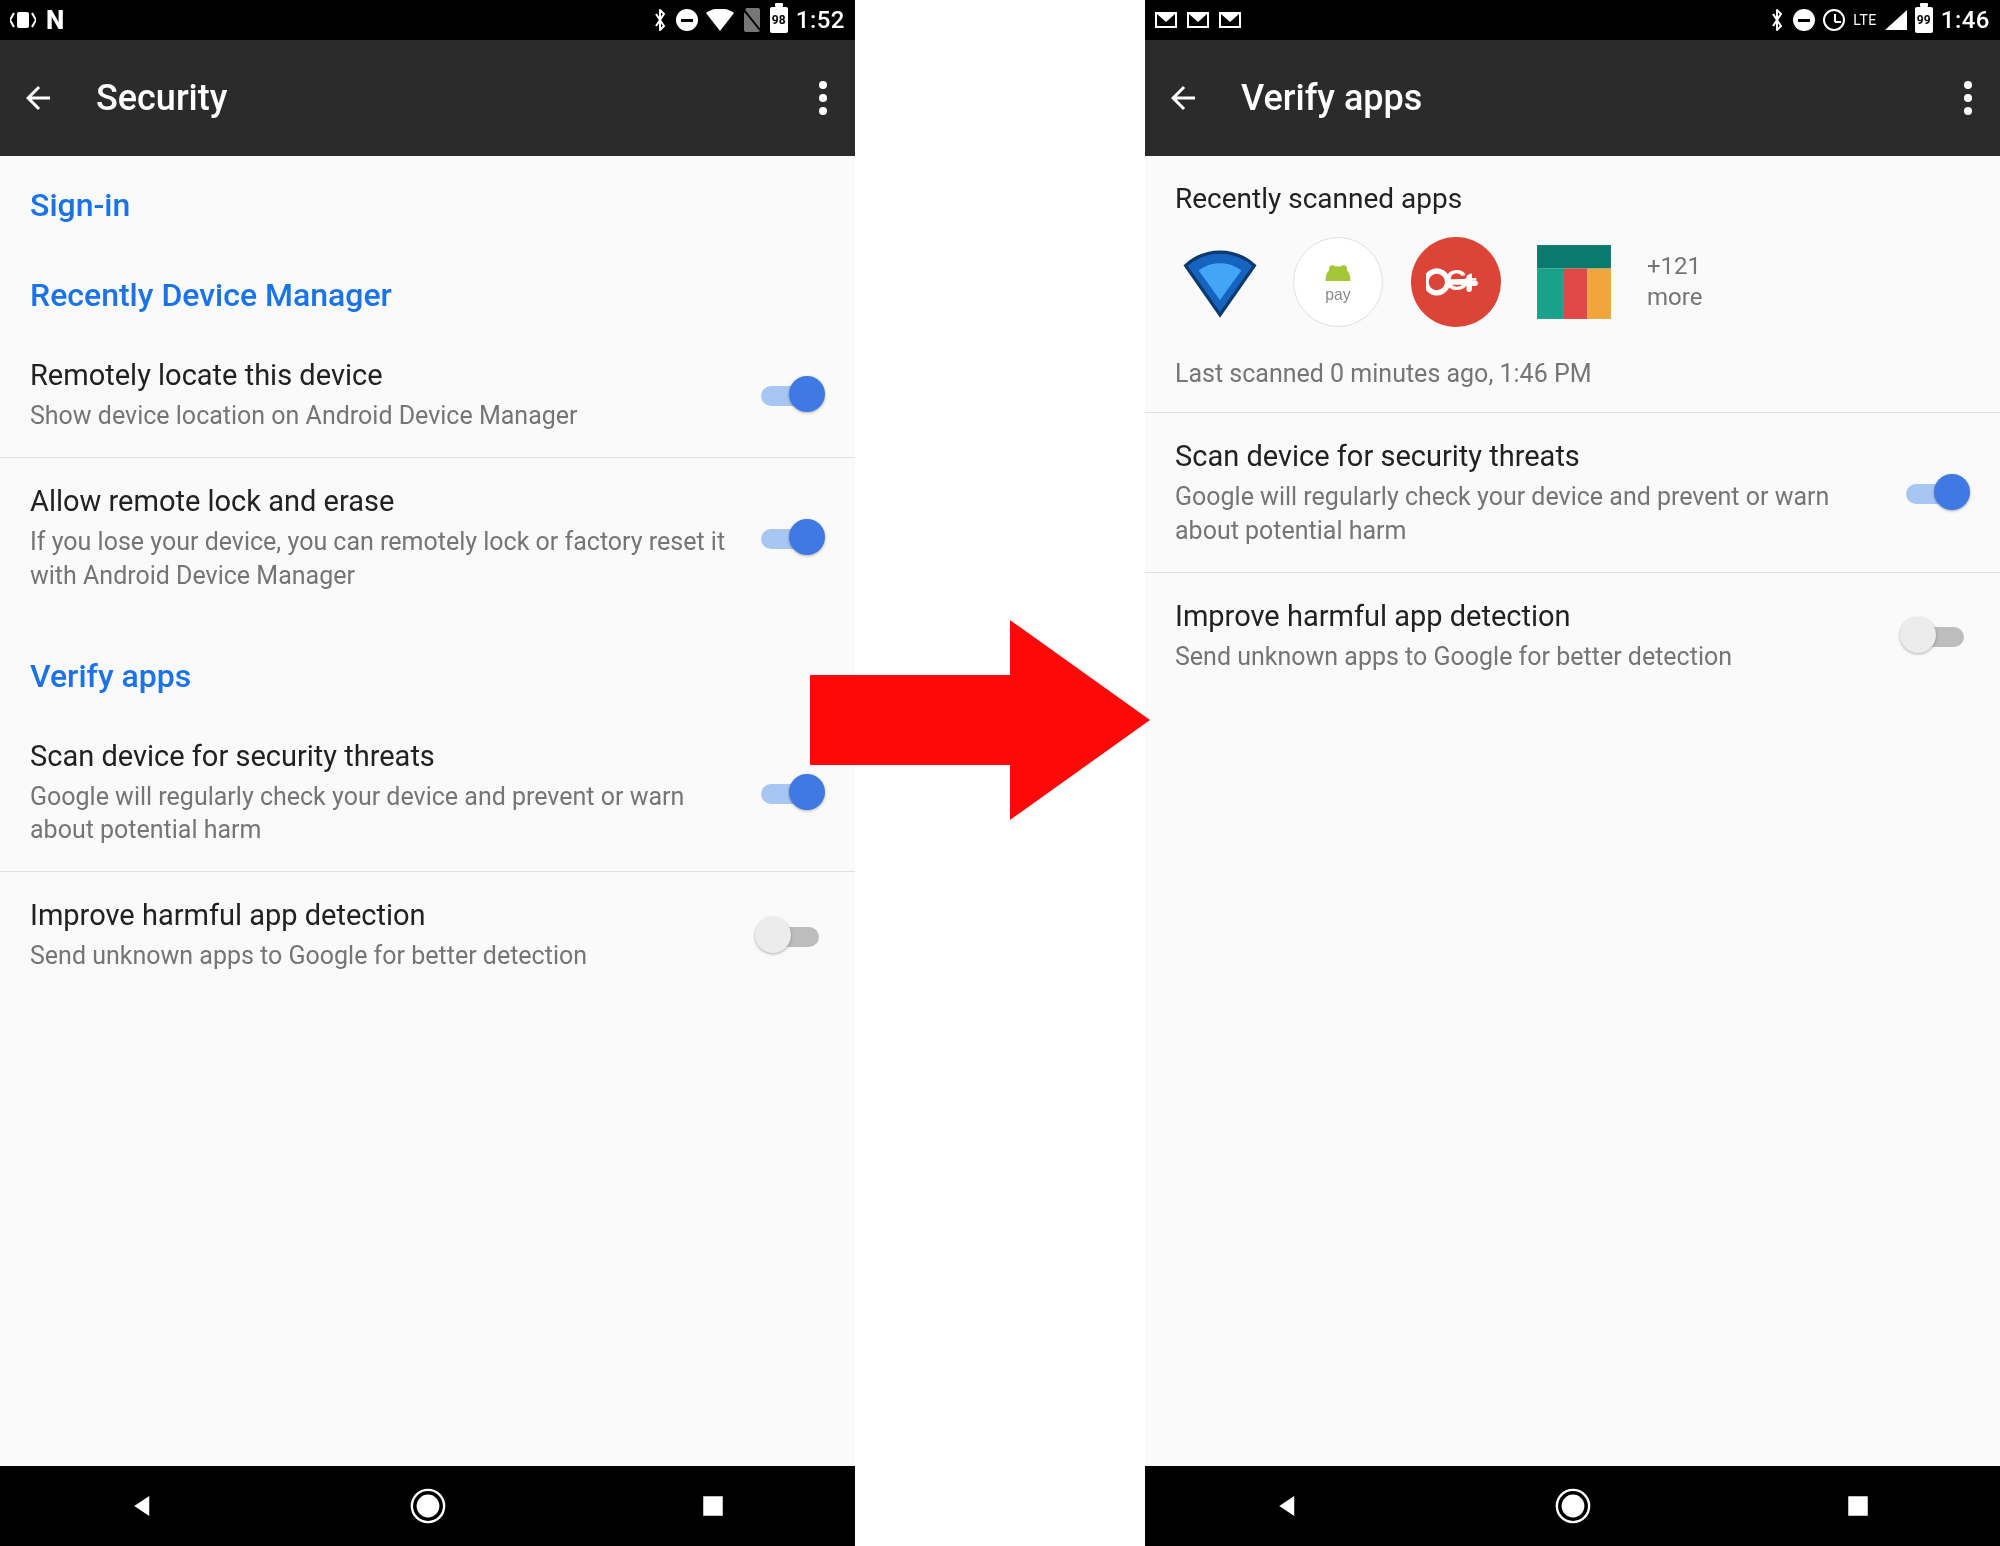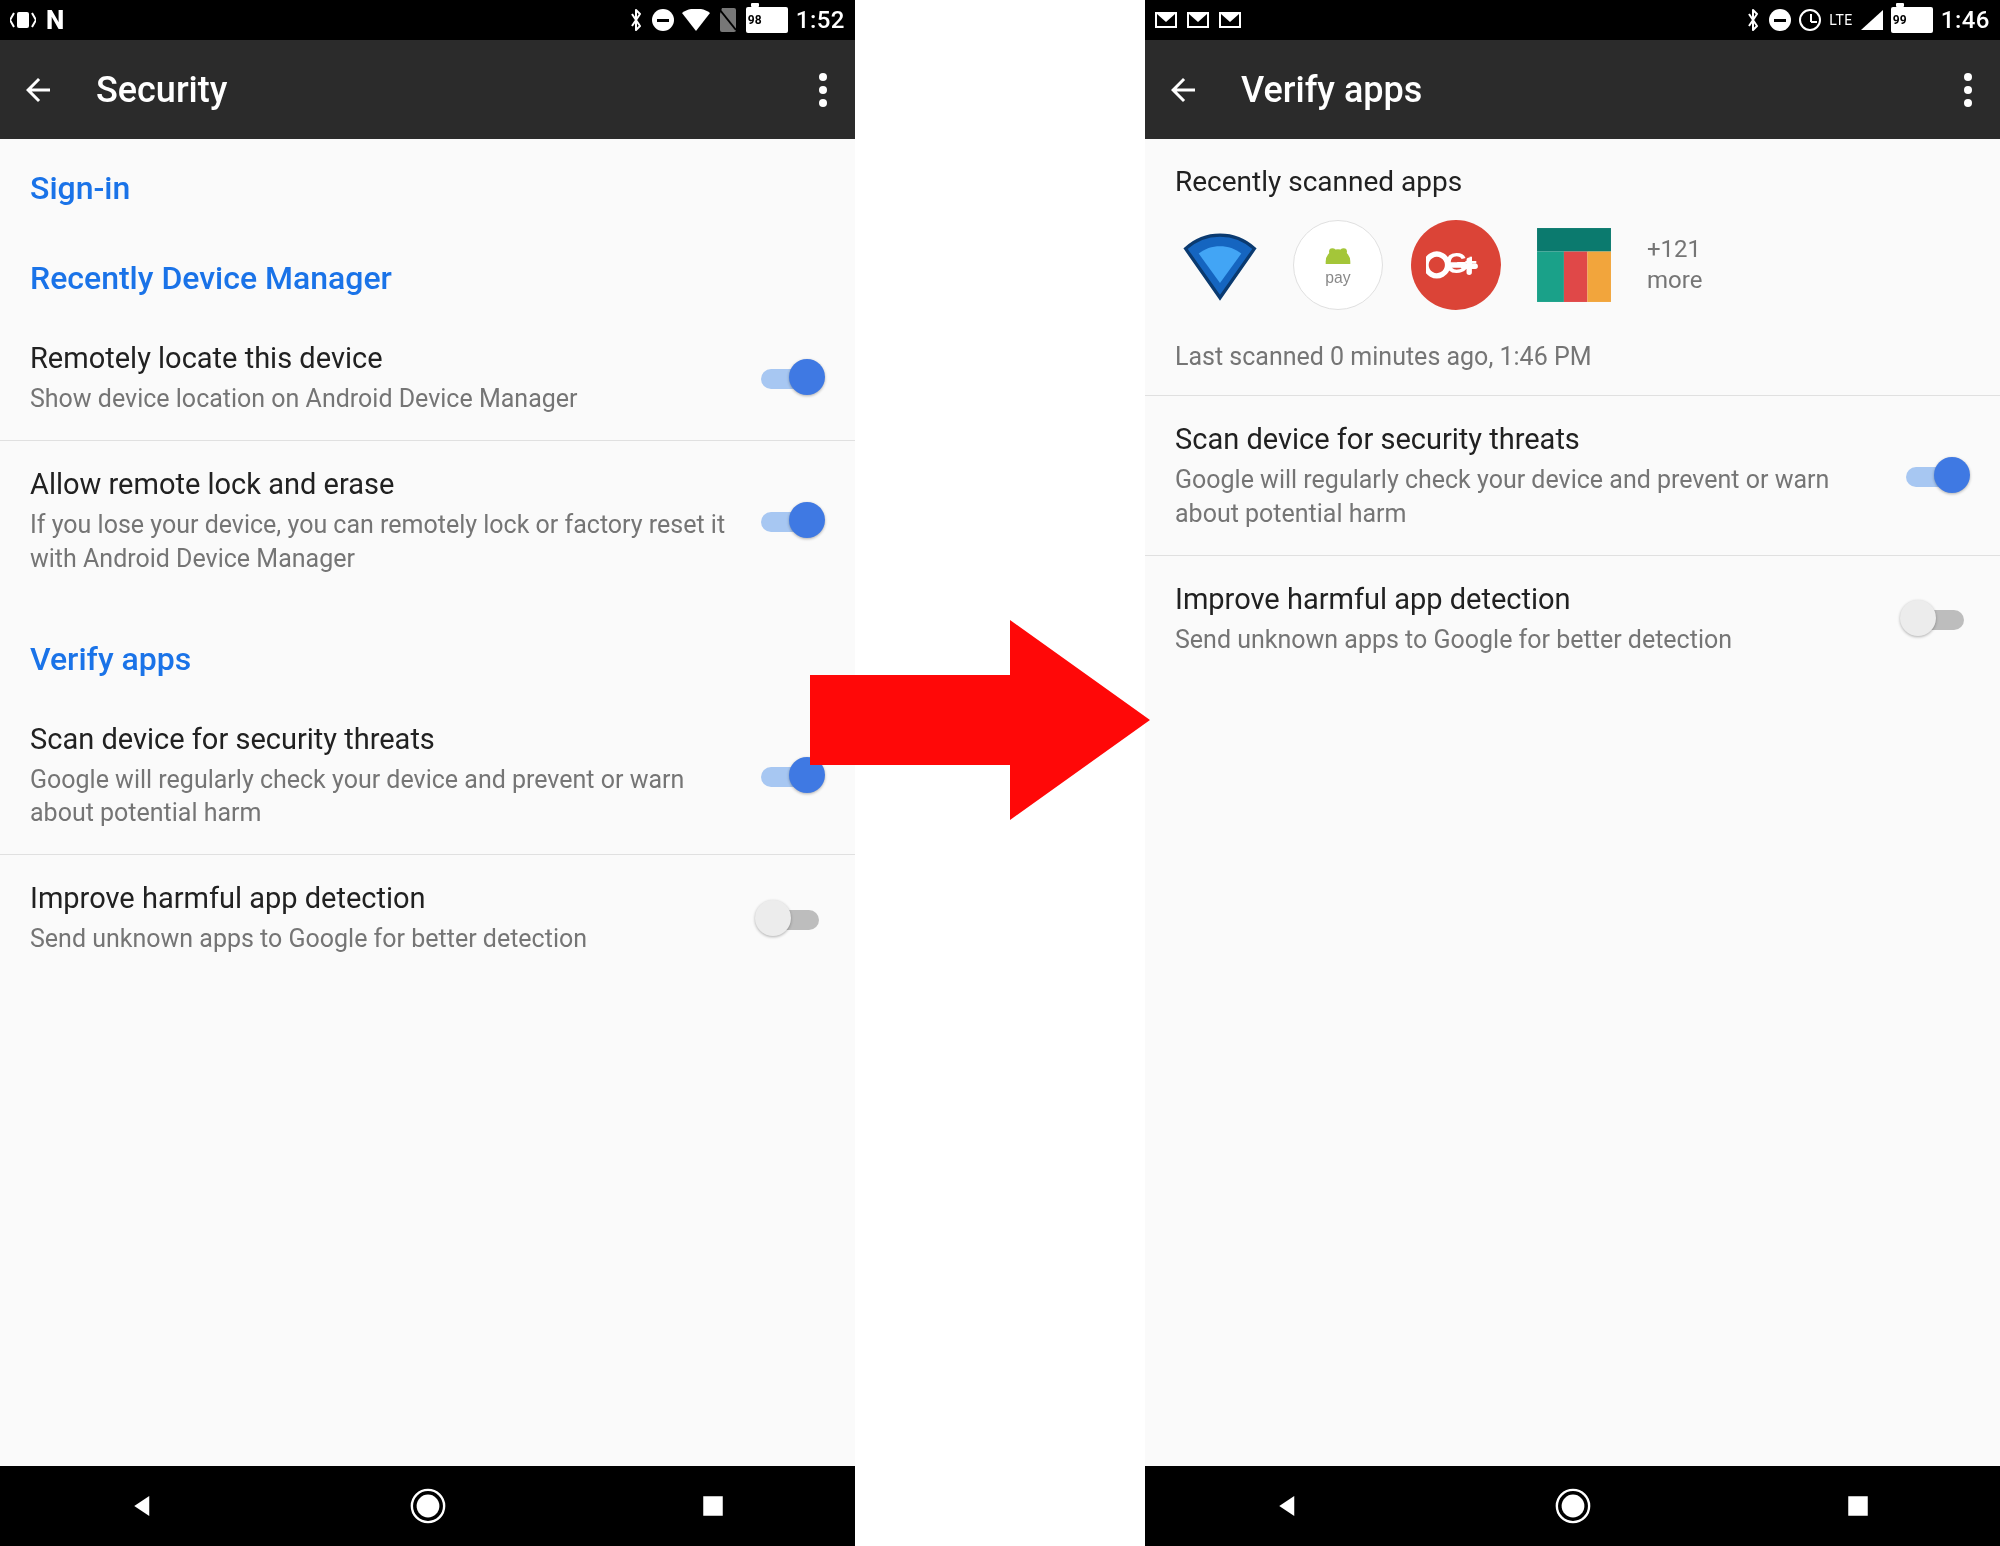--- a/index.html
+++ b/index.html
@@ -37,21 +37,21 @@
   .status-left { display:flex; align-items:center; gap:10px;}
   .status-spacer { flex: 1; }
   .status-right { display:flex; align-items:center; gap:8px;}
   .status-right span, .status-left span { display:inline-flex; align-items:center; }
   .clock { font-size: 24px; letter-spacing: 0.5px; }
 
   
   .appbar {
     background: #2b2b2b;
     color: #fff;
-    height: 99px;
+    height: 116px;
     display: flex;
     align-items: center;
     padding: 0 20px;
   }
   .appbar .back { width: 36px; height: 36px; margin-right: 40px; }
   .appbar .title { font-size: 36px; font-weight: 500; flex:1; }
   .appbar .more { width: 8px; height: 34px; display:flex; flex-direction:column; justify-content:space-between; margin-right:8px;}
   .appbar .more div { width:8px; height:8px; border-radius:50%; background:#fff; }
 
   
@@ -113,21 +113,21 @@
 
   
   .big-arrow {
     position:absolute;
     left: 810px;
     top: 620px;
     width: 340px;
     height: 200px;
     z-index: 50;
   }
-  .batt { position:relative; width:42px; height:26px; background:#fff; border-radius:2px;}
+  .batt { position:relative; width:18px; height:26px; background:#fff; border-radius:2px;}
   .batt::before{content:"";position:absolute;top:-4px;left:5px;width:8px;height:4px;background:#fff;border-radius:1px;}
   .batt .lvl{position:absolute;bottom:2px;left:2px;right:2px;text-align:center;color:#000;font-size:12px;font-weight:700;line-height:22px;}
   .dnd-circ{width:22px;height:22px;border-radius:50%;background:#fff;display:flex;align-items:center;justify-content:center;}
   .dnd-circ::after{content:"";width:12px;height:3px;background:#000;}
   .bt {font-size:22px;}
   .alarm{width:22px;height:22px;border:2.5px solid #fff;border-radius:50%;position:relative;}
   .alarm::before,.alarm::after{content:"";position:absolute;background:#fff;}
   .alarm::before{width:2px;height:8px;top:3px;left:9px;}
   .alarm::after{width:6px;height:2px;top:10px;left:10px;}
   .lte{font-size:14px;font-weight:400;letter-spacing:0.5px;}

